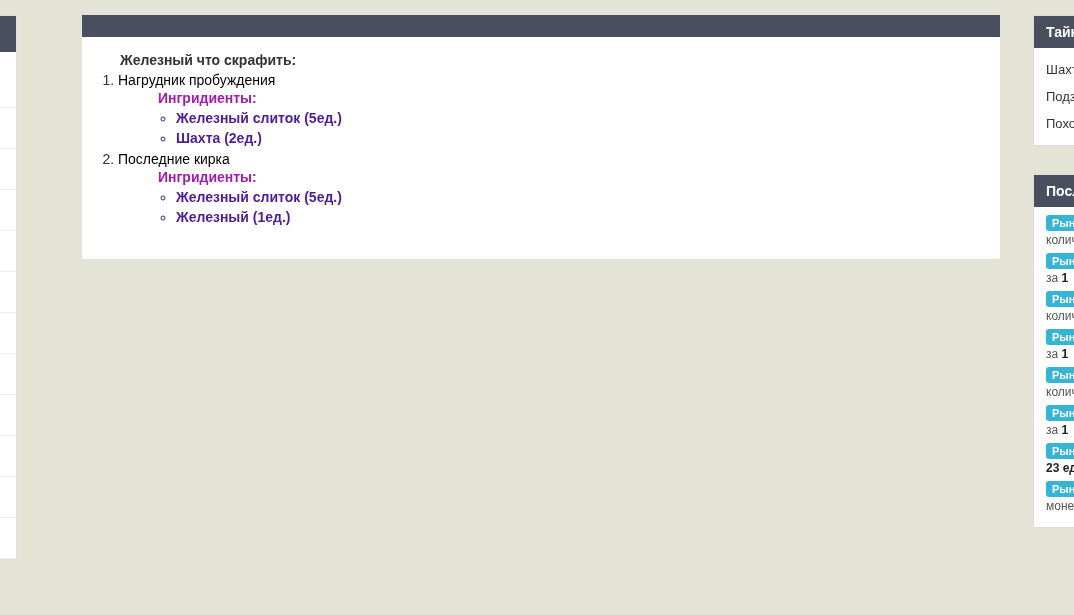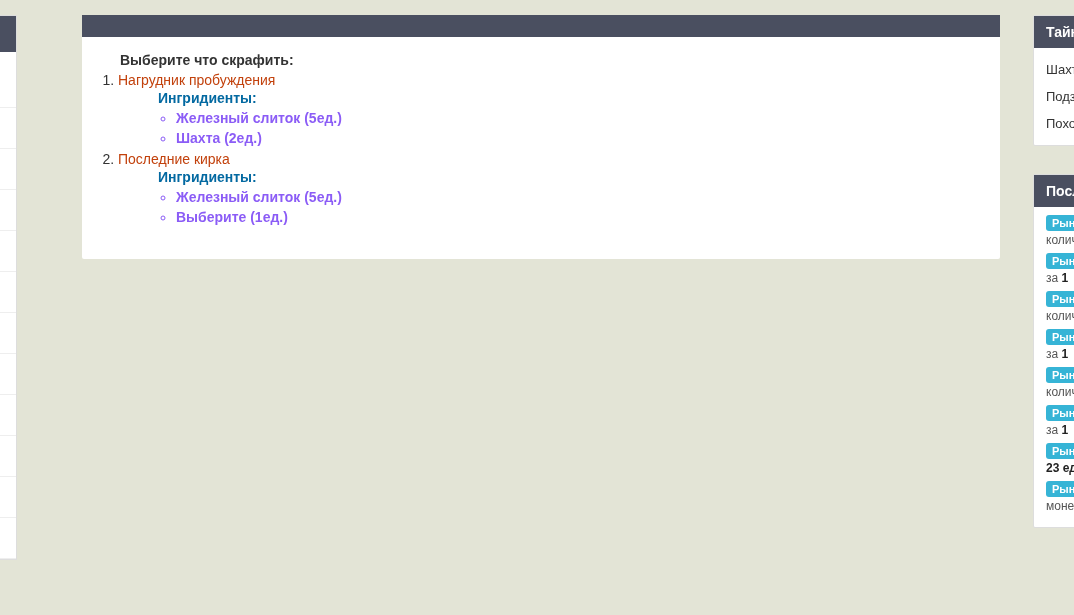--- a/index.html
+++ b/index.html
@@ -64,35 +64,35 @@
     margin: 0 0 4px 18px;
   }
   ol.recipes {
     margin: 0 0 0 0;
     padding-left: 16px;
   }
   ol.recipes > li {
     margin-bottom: 2px;
   }
   .recipe-link {
-    color: #c2410c;
+    color: #000000;
     text-decoration: none;
     cursor: pointer;
   }
   .ing-label {
     font-weight: bold;
     margin: 2px 0 2px 40px;
-    color: #0369a1;
+    color: #a21caf;
   }
   ul.ingredients {
     margin: 0 0 0 40px;
     padding-left: 18px;
   }
   ul.ingredients li {
-    color: #8b5cf6;
+    color: #4c1d95;
     font-weight: bold;
     line-height: 1.45;
   }
 
   
   .right-col {
     position: absolute;
     left: 1033px;
     top: 15px;
     width: 200px;
@@ -159,36 +159,36 @@
       <li></li>
       <li></li>
       <li></li>
       <li></li>
     </ul>
   </div>
 
   <div class="main-card">
     <div class="main-card-header"></div>
     <div class="main-body">
-      <div class="craft-heading">Выберите что скрафить:</div>
+      <div class="craft-heading">Железный что скрафить:</div>
       <ol class="recipes">
         <li>
           <a class="recipe-link">Нагрудник пробуждения</a>
           <div class="ing-label">Ингридиенты:</div>
           <ul class="ingredients">
             <li>Железный слиток (5ед.)</li>
             <li>Шахта (2ед.)</li>
           </ul>
         </li>
         <li>
           <a class="recipe-link">Последние кирка</a>
           <div class="ing-label">Ингридиенты:</div>
           <ul class="ingredients">
             <li>Железный слиток (5ед.)</li>
-            <li>Выберите (1ед.)</li>
+            <li>Железный (1ед.)</li>
           </ul>
         </li>
       </ol>
     </div>
   </div>
 
   <div class="right-col">
 
     <div class="side-panel">
       <div class="side-header">Тайники</div>

